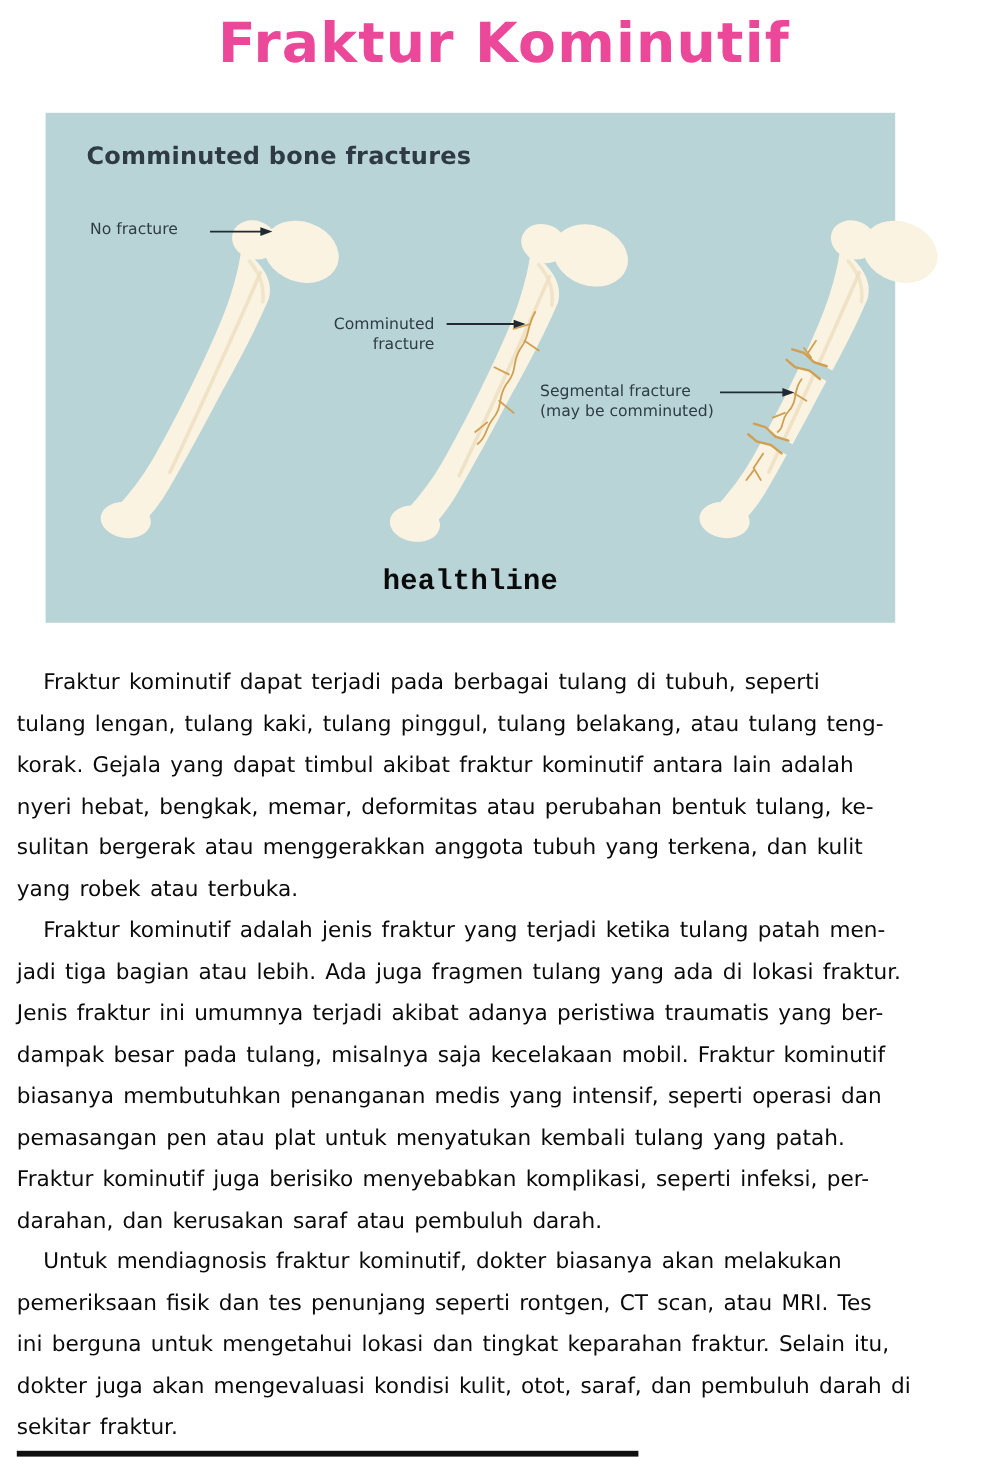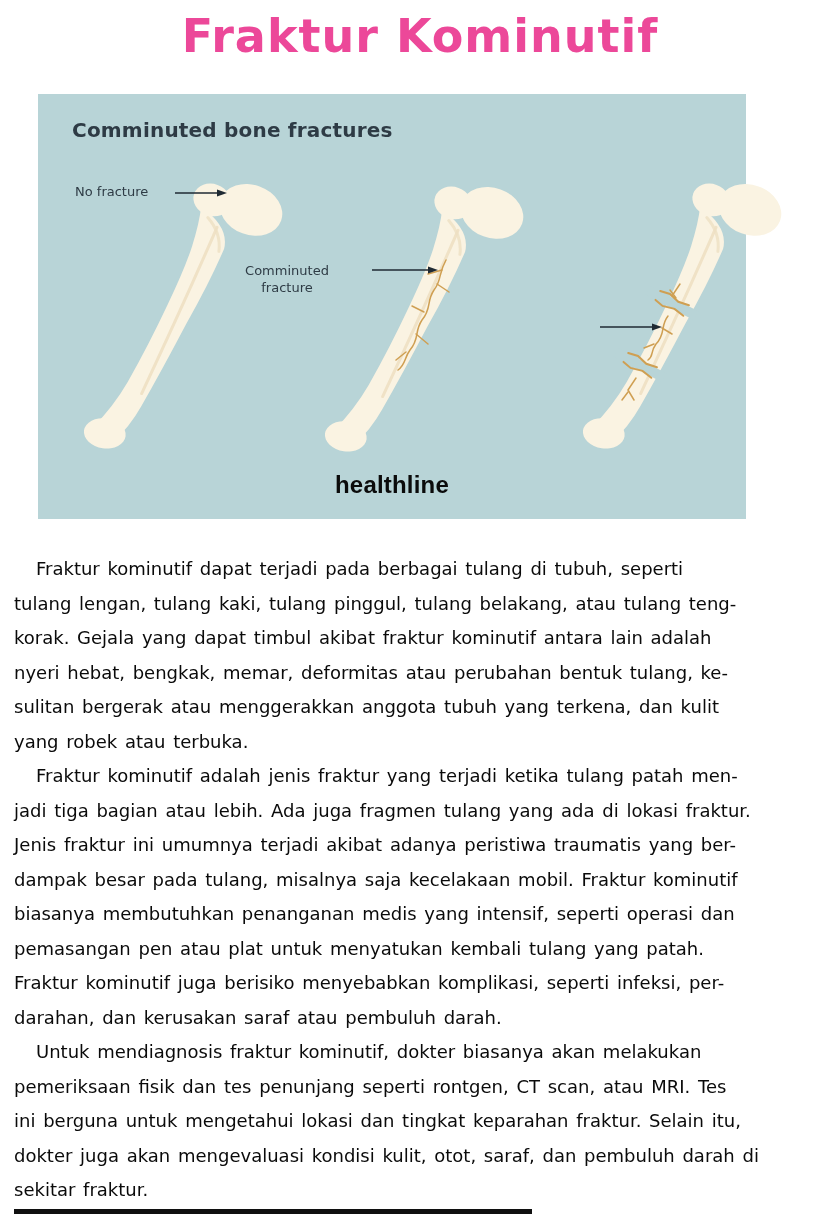--- a/index.html
+++ b/index.html
@@ -30,28 +30,28 @@
   .panel-heading{
     position:absolute;left:34px;top:24px;margin:0;
     font-size:20px;font-weight:700;color:var(--ink);letter-spacing:.2px;
   }
   .bones{position:absolute;left:0;top:0}
   .lbl{
     position:absolute;font-size:13px;color:var(--ink);
     line-height:17px;white-space:pre-line;
   }
   .lbl-no{left:37px;top:89px}
-  .lbl-comm{left:174px;top:168px;width:150px;text-align:center}
+  .lbl-comm{left:174px;top:168px;width:150px;text-align:right}
   .lbl-seg{left:412px;top:224px}
   .arrow{position:absolute}
   .arrow line{stroke:var(--arrow);stroke-width:1.6}
   .arrow path{fill:var(--arrow)}
   .brand{
     position:absolute;left:0;right:0;bottom:20px;text-align:center;
-    font-family:Liberation Sans, sans-serif;font-weight:700;font-size:24px;
+    font-family:Liberation Mono, monospace;font-weight:700;font-size:24px;
     color:#0b0b0b;letter-spacing:.2px;
   }
 
   .body-text{position:absolute;left:14px;top:552px;width:818px}
   .para{
     margin:0;font-size:18px;line-height:34.5px;white-space:pre;
     text-indent:22px;letter-spacing:0;word-spacing:2px;color:#0a0a0a;
   }
 
   .cutbar{position:absolute;left:14px;top:1209px;width:518px;height:5px;background:#101010}
@@ -131,20 +131,22 @@
         <path d="M52,6 L42,2.4 L42,9.6 Z"></path>
     </svg>
 
     <div class="lbl lbl-comm">Comminuted
 fracture</div>
     <svg class="arrow" style="left:334px;top:170px" width="66" height="12">
       <line x1="0" y1="6" x2="58" y2="6"></line>
         <path d="M66,6 L56,2.4 L56,9.6 Z"></path>
     </svg>
 
+    <div class="lbl lbl-seg">Segmental fracture
+(may be comminuted)</div>
     <svg class="arrow" style="left:562px;top:227px" width="62" height="12">
       <line x1="0" y1="6" x2="54" y2="6"></line>
         <path d="M62,6 L52,2.4 L52,9.6 Z"></path>
     </svg>
 
     <div class="brand">healthline</div>
   </section>
 
   <article class="body-text">
     <p class="para">Fraktur kominutif dapat terjadi pada berbagai tulang di tubuh, seperti

